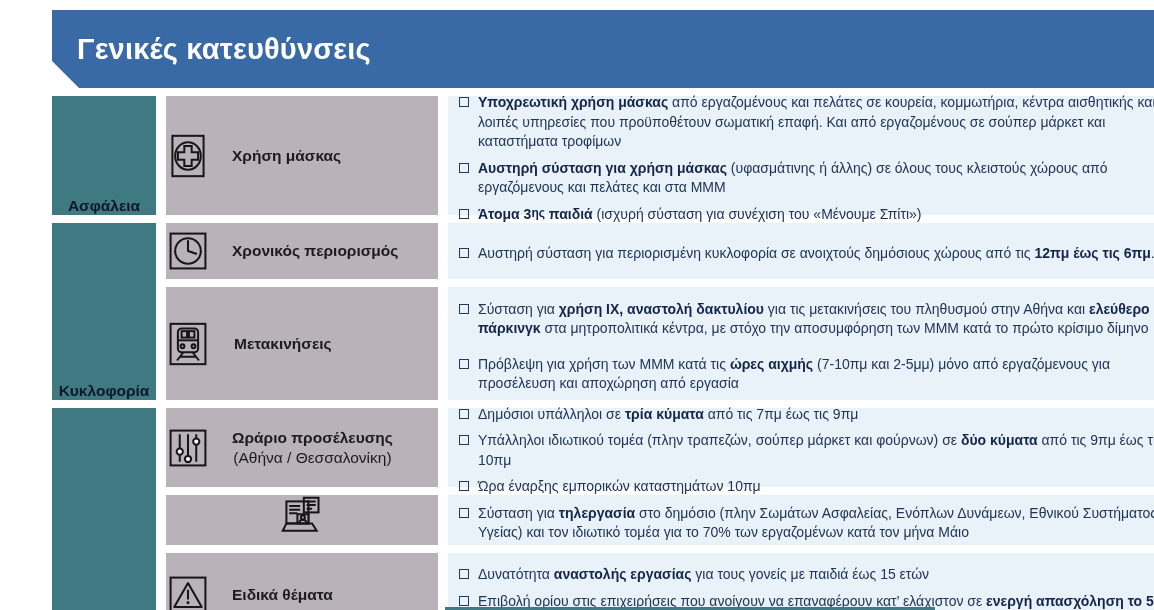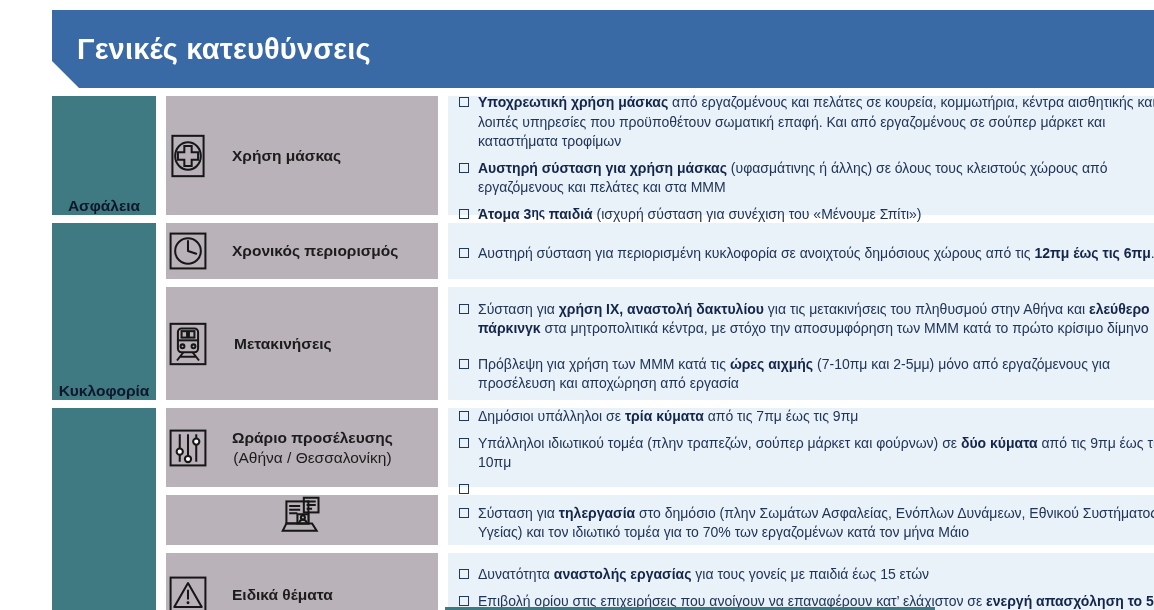--- a/index.html
+++ b/index.html
@@ -192,20 +192,21 @@
           <div class="bullet">
             <span class="chk"></span>
             <span class="btxt"><span>Δημόσιοι υπάλληλοι σε </span><b>τρία κύματα</b><span> από τις 7πμ έως τις 9πμ</span></span>
           </div>
           <div class="bullet">
             <span class="chk"></span>
             <span class="btxt"><span>Υπάλληλοι ιδιωτικού τομέα (πλην τραπεζών, σούπερ μάρκετ και φούρνων) σε </span><b>δύο κύματα</b><span> από τις 9πμ έως τις 10πμ</span></span>
           </div>
           <div class="bullet">
             <span class="chk"></span>
+            <span class="btxt"><span>Ώρα έναρξης εμπορικών καταστημάτων 10πμ</span></span>
           </div>
         </div>
         <div class="labelbox" style="grid-row: 2; flex-direction: column;">
           <span class="icon">
             <svg viewBox="0 0 48 48">
               <rect x="26" y="3" width="16" height="16"></rect>
               <path d="M29 7h10M29 11h10M29 15h6"></path>
               <rect x="7" y="7" width="24" height="24"></rect>
               <path d="M10 12h12M10 16h12M10 20h9"></path>
               <rect x="19" y="21" width="12" height="10" fill="#b9b2b9"></rect>

